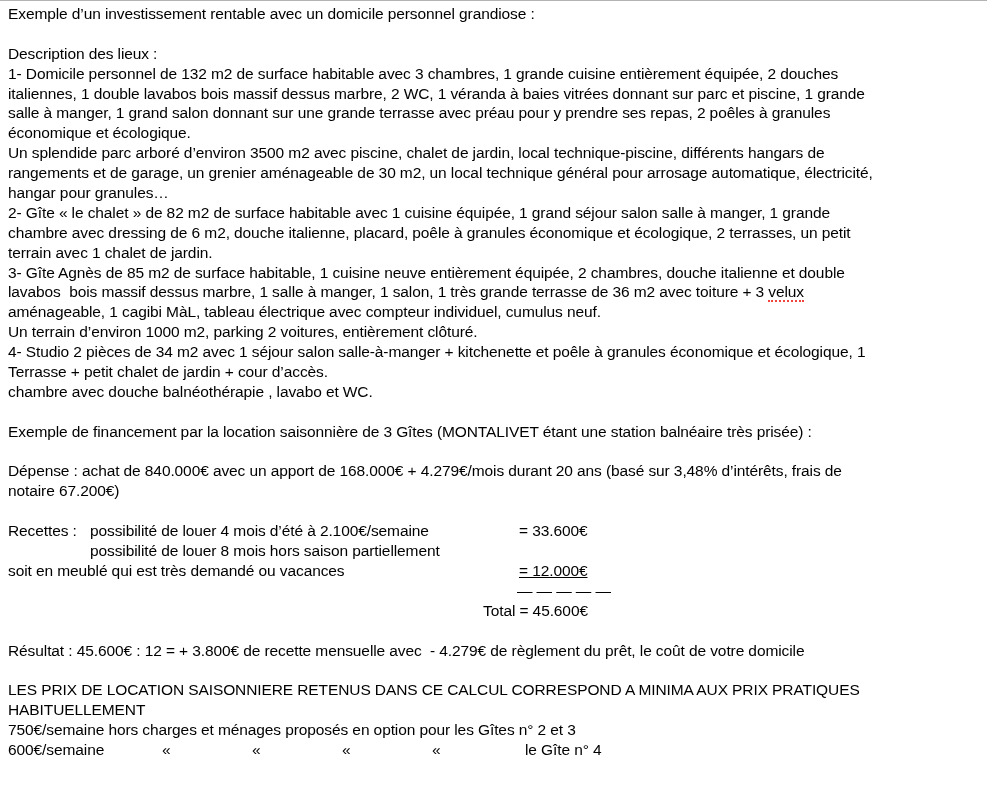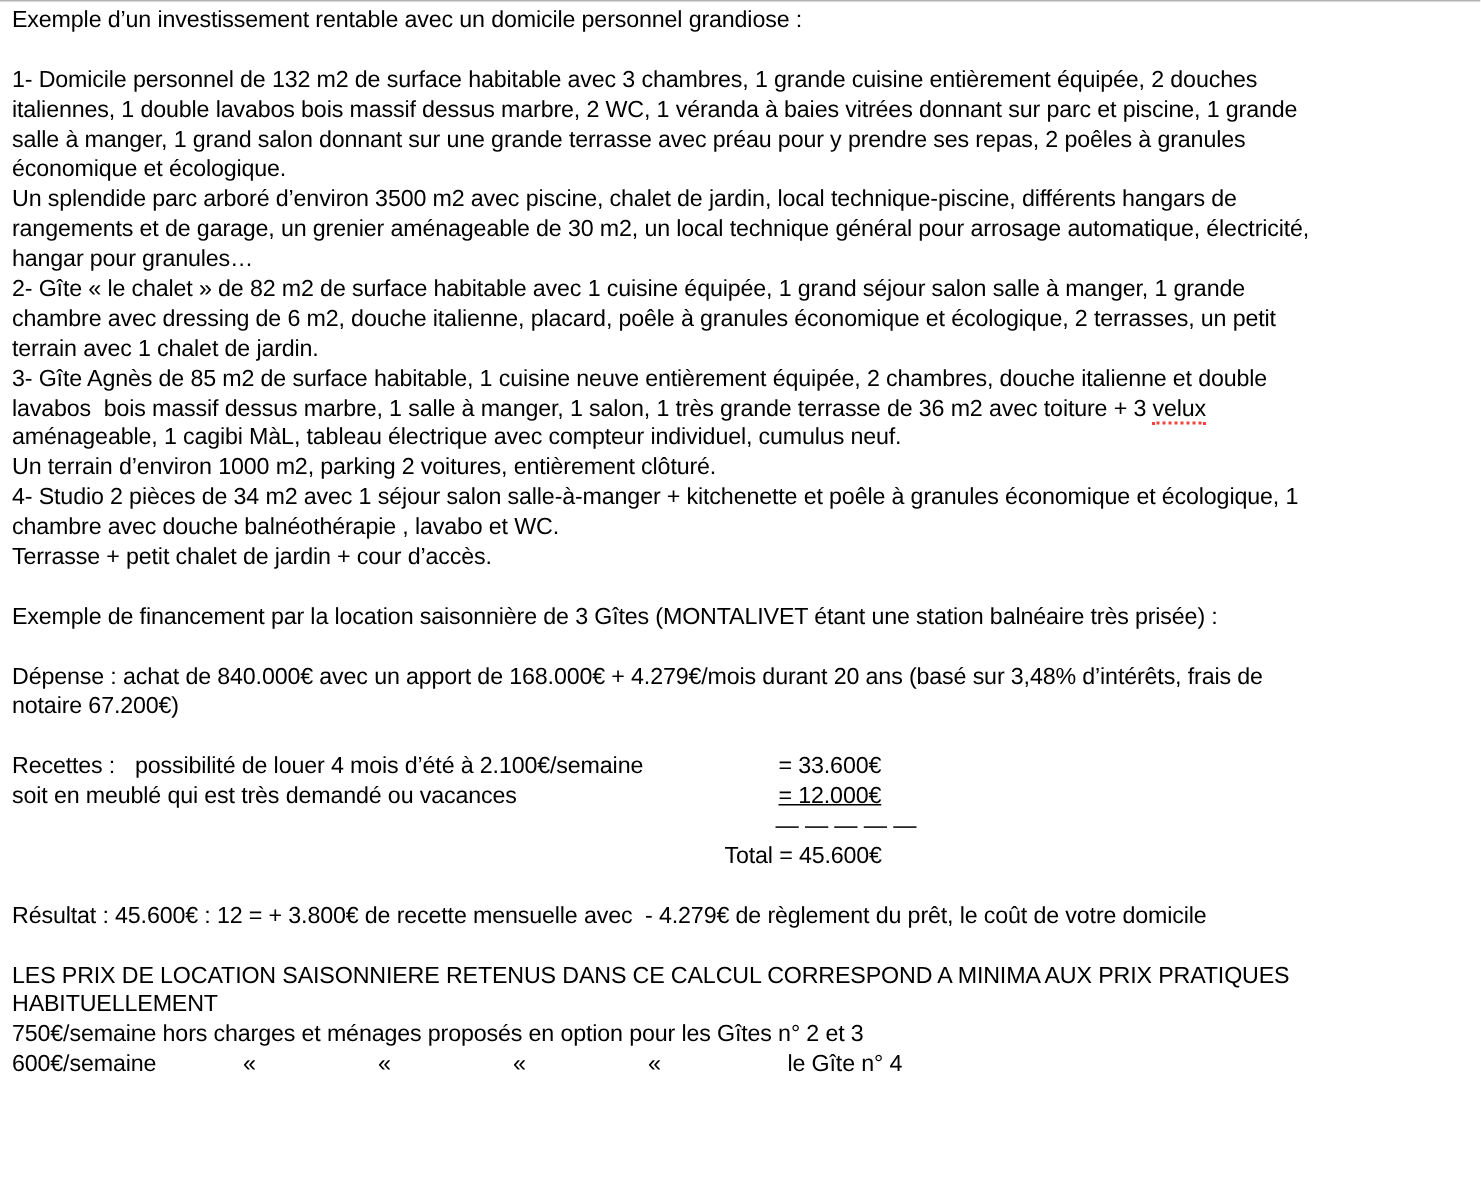--- a/index.html
+++ b/index.html
@@ -43,44 +43,46 @@
   }
 </style>
 </head>
 <body style="background: rgb(255, 255, 255);">
 
 <div class="top-border"></div>
 
 <div class="doc">
     <div class="line">Exemple d’un investissement rentable avec un domicile personnel grandiose :</div>
     <div class="line"></div>
+    <div class="line">Description des lieux :</div>
     <div class="line">1- Domicile personnel de 132 m2 de surface habitable avec 3 chambres, 1 grande cuisine entièrement équipée, 2 douches</div>
     <div class="line">italiennes, 1 double lavabos bois massif dessus marbre, 2 WC, 1 véranda à baies vitrées donnant sur parc et piscine, 1 grande</div>
     <div class="line">salle à manger, 1 grand salon donnant sur une grande terrasse avec préau pour y prendre ses repas, 2 poêles à granules</div>
     <div class="line">économique et écologique.</div>
     <div class="line">Un splendide parc arboré d’environ 3500 m2 avec piscine, chalet de jardin, local technique-piscine, différents hangars de</div>
     <div class="line">rangements et de garage, un grenier aménageable de 30 m2, un local technique général pour arrosage automatique, électricité,</div>
     <div class="line">hangar pour granules…</div>
     <div class="line">2- Gîte « le chalet » de 82 m2 de surface habitable avec 1 cuisine équipée, 1 grand séjour salon salle à manger, 1 grande</div>
     <div class="line">chambre avec dressing de 6 m2, douche italienne, placard, poêle à granules économique et écologique, 2 terrasses, un petit</div>
     <div class="line">terrain avec 1 chalet de jardin.</div>
     <div class="line">3- Gîte Agnès de 85 m2 de surface habitable, 1 cuisine neuve entièrement équipée, 2 chambres, douche italienne et double</div>
     <div class="line"><span>lavabos  bois massif dessus marbre, 1 salle à manger, 1 salon, 1 très grande terrasse de 36 m2 avec toiture + 3 </span><span class="misspell">velux</span></div>
     <div class="line">aménageable, 1 cagibi MàL, tableau électrique avec compteur individuel, cumulus neuf.</div>
     <div class="line">Un terrain d’environ 1000 m2, parking 2 voitures, entièrement clôturé.</div>
     <div class="line">4- Studio 2 pièces de 34 m2 avec 1 séjour salon salle-à-manger + kitchenette et poêle à granules économique et écologique, 1</div>
+    <div class="line">Terrasse + petit chalet de jardin + cour d’accès.</div>
     <div class="line">chambre avec douche balnéothérapie , lavabo et WC.</div>
-    <div class="line">Terrasse + petit chalet de jardin + cour d’accès.</div>
     <div class="line"></div>
     <div class="line">Exemple de financement par la location saisonnière de 3 Gîtes (MONTALIVET étant une station balnéaire très prisée) :</div>
     <div class="line"></div>
     <div class="line">Dépense : achat de 840.000€ avec un apport de 168.000€ + 4.279€/mois durant 20 ans (basé sur 3,48% d’intérêts, frais de</div>
     <div class="line">notaire 67.200€)</div>
     <div class="line"></div>
     <div class="line"><span class="col" style="left: 8px;">Recettes :</span><span class="col" style="left: 90px;">possibilité de louer 4 mois d’été à 2.100€/semaine</span><span class="col" style="left: 519px;">= 33.600€</span></div>
+    <div class="line"><span class="col" style="left: 90px;">possibilité de louer 8 mois hors saison partiellement</span></div>
     <div class="line"><span class="col" style="left: 8px;">soit en meublé qui est très demandé ou vacances</span><span class="col" style="left: 519px; text-decoration: underline;">= 12.000€</span></div>
     <div class="line"><span class="col" style="left: 517px;">— — — — —</span></div>
     <div class="line"><span class="col" style="left: 483px;">Total = 45.600€</span></div>
     <div class="line"></div>
     <div class="line">Résultat : 45.600€ : 12 = + 3.800€ de recette mensuelle avec  - 4.279€ de règlement du prêt, le coût de votre domicile</div>
     <div class="line"></div>
     <div class="line">LES PRIX DE LOCATION SAISONNIERE RETENUS DANS CE CALCUL CORRESPOND A MINIMA AUX PRIX PRATIQUES</div>
     <div class="line">HABITUELLEMENT</div>
     <div class="line">750€/semaine hors charges et ménages proposés en option pour les Gîtes n° 2 et 3</div>
     <div class="line"><span class="col" style="left: 8px;">600€/semaine</span><span class="col" style="left: 162px;">«</span><span class="col" style="left: 252px;">«</span><span class="col" style="left: 342px;">«</span><span class="col" style="left: 432px;">«</span><span class="col" style="left: 492px; margin-left: 33px;">le Gîte n° 4</span></div>

